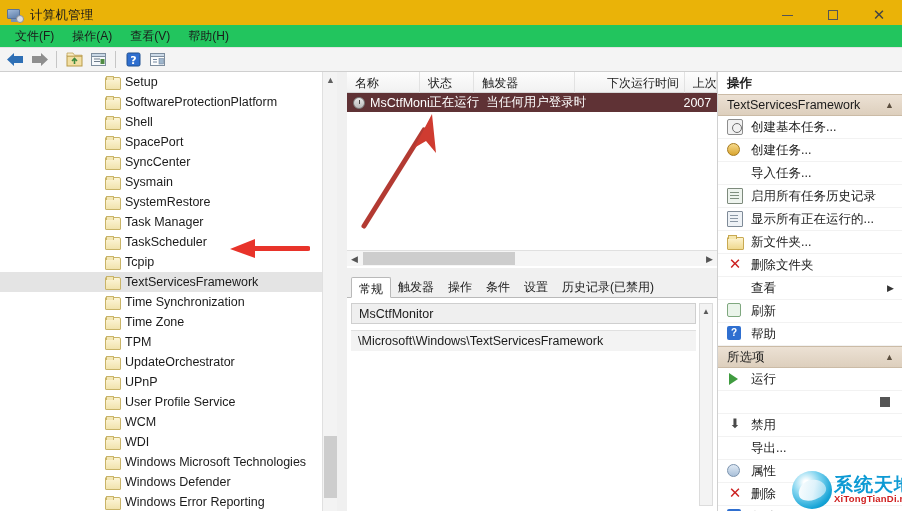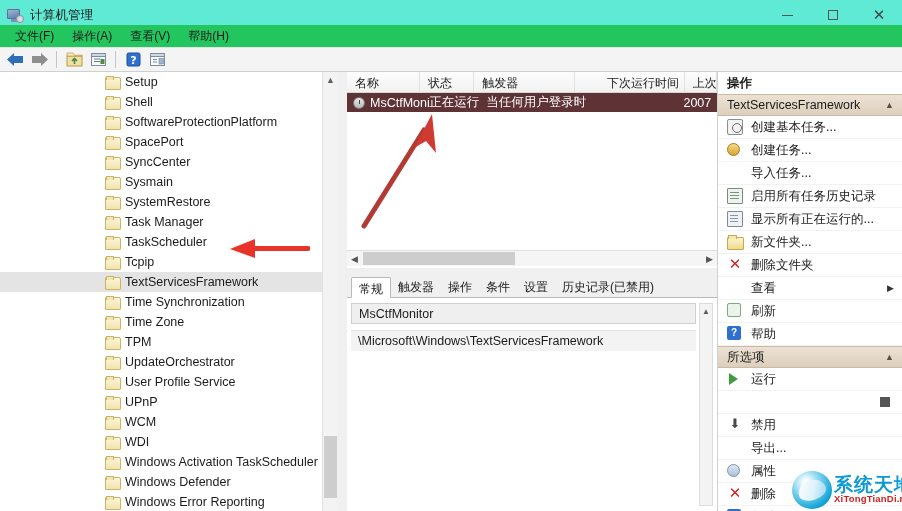--- a/index.html
+++ b/index.html
@@ -9,21 +9,21 @@
     font-size: 12px;
     background: #ffffff;
     overflow: hidden;
     color: #202020;
   }
   #app { position: relative; width: 902px; height: 511px; background:#fff; }
 
   
   .titlebar {
     position: absolute; left:0; top:0; width:902px; height:30px;
-    background:#5eead4; display:flex; align-items:center;
+    background:#eab308; display:flex; align-items:center;
   }
   .title-icon {
     width:16px; height:16px; margin-left:7px; margin-right:7px;
     position:relative; flex:none;
   }
   .title-icon .mon {
     position:absolute; left:0; top:2px; width:13px; height:10px;
     background:linear-gradient(160deg,#9fb8d8,#5d7da8);
     border:1px solid #5a7296; border-radius:1px;
   }
@@ -345,28 +345,28 @@
   </div>
 
   <div class="tree-pane">
     <div class="tree-list" id="tree-list">
         <div class="tree-row">
           <span class="folder-ico"></span>
           <span>Setup</span>
         </div>
         <div class="tree-row">
           <span class="folder-ico"></span>
+          <span>SoftwareProtectionPlatform</span>
+        </div>
+        <div class="tree-row">
+          <span class="folder-ico"></span>
           <span>Shell</span>
         </div>
         <div class="tree-row">
           <span class="folder-ico"></span>
-          <span>SoftwareProtectionPlatform</span>
-        </div>
-        <div class="tree-row">
-          <span class="folder-ico"></span>
           <span>SpacePort</span>
         </div>
         <div class="tree-row">
           <span class="folder-ico"></span>
           <span>SyncCenter</span>
         </div>
         <div class="tree-row">
           <span class="folder-ico"></span>
           <span>Sysmain</span>
         </div>
@@ -401,37 +401,37 @@
         <div class="tree-row">
           <span class="folder-ico"></span>
           <span>TPM</span>
         </div>
         <div class="tree-row">
           <span class="folder-ico"></span>
           <span>UpdateOrchestrator</span>
         </div>
         <div class="tree-row">
           <span class="folder-ico"></span>
+          <span>UPnP</span>
+        </div>
+        <div class="tree-row">
+          <span class="folder-ico"></span>
           <span>User Profile Service</span>
         </div>
         <div class="tree-row">
           <span class="folder-ico"></span>
-          <span>UPnP</span>
-        </div>
-        <div class="tree-row">
-          <span class="folder-ico"></span>
           <span>WCM</span>
         </div>
         <div class="tree-row">
           <span class="folder-ico"></span>
           <span>WDI</span>
         </div>
         <div class="tree-row">
           <span class="folder-ico"></span>
-          <span>Windows Activation TaskScheduler</span>
+          <span>Windows Microsoft Technologies</span>
         </div>
         <div class="tree-row">
           <span class="folder-ico"></span>
           <span>Windows Defender</span>
         </div>
         <div class="tree-row">
           <span class="folder-ico"></span>
           <span>Windows Error Reporting</span>
         </div>
       </div>

